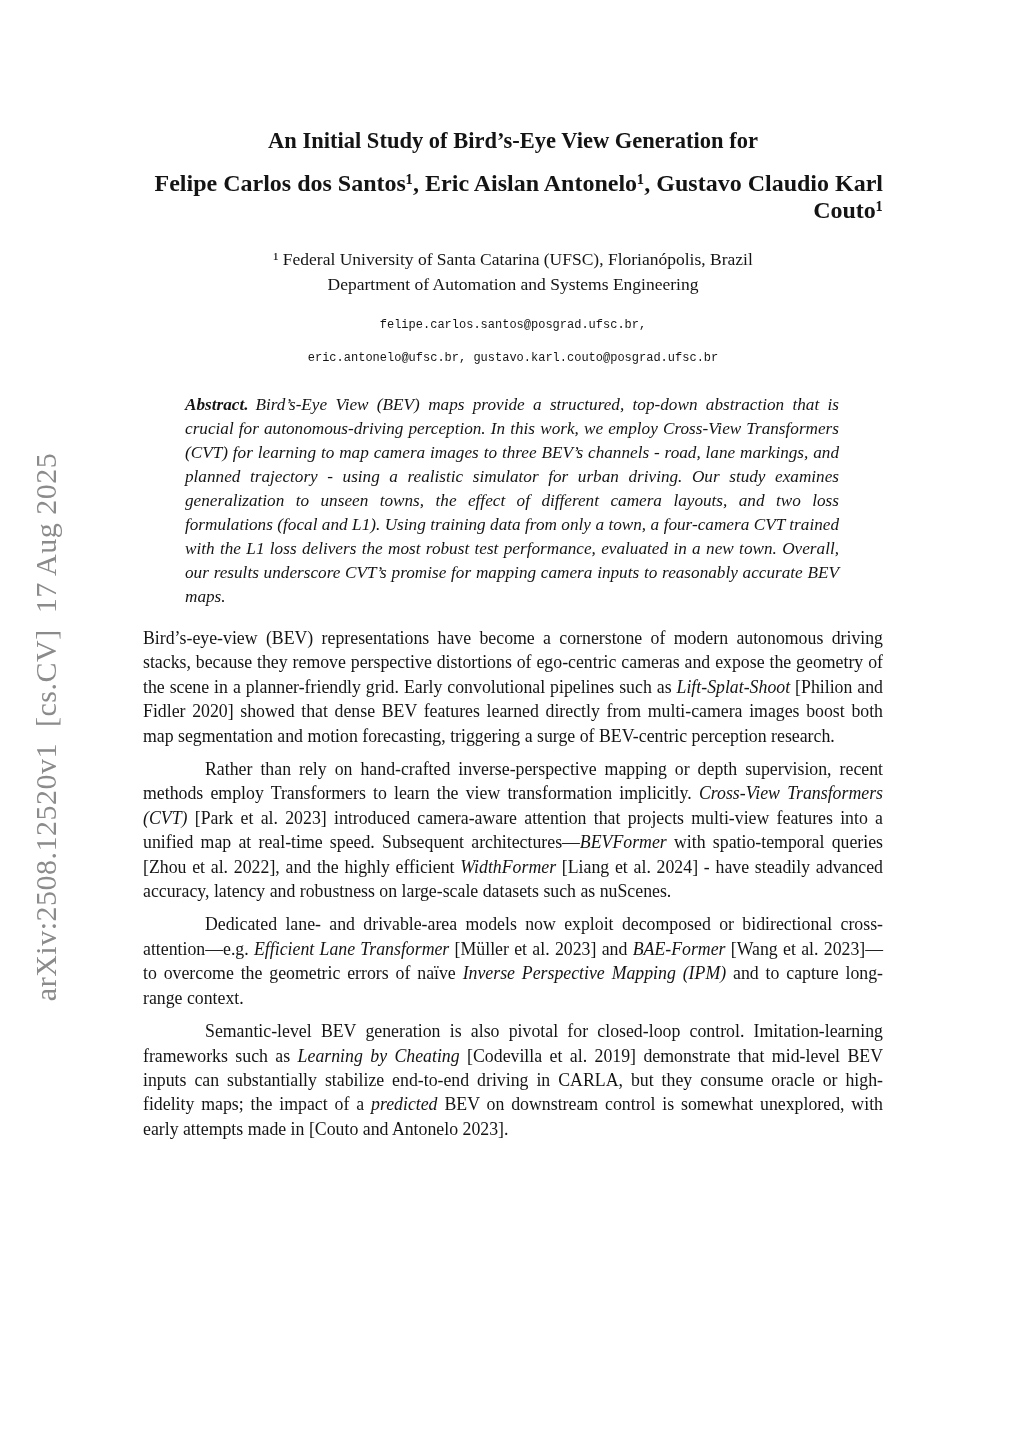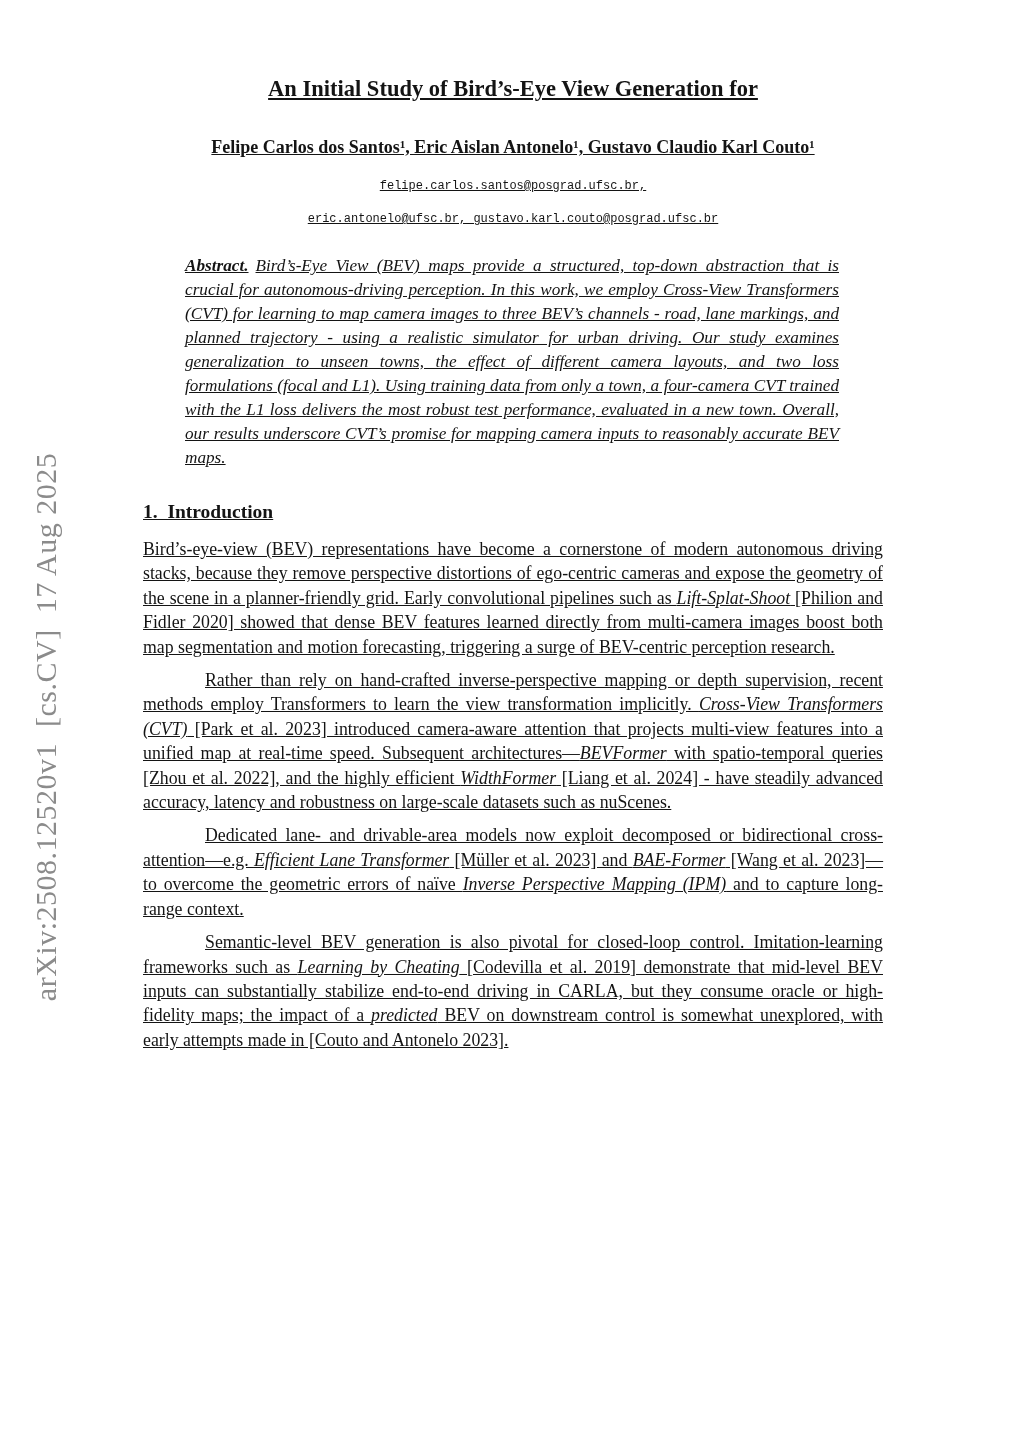--- a/index.html
+++ b/index.html
@@ -20,37 +20,36 @@
     transform: translate(-50%, -50%) rotate(-90deg);
     transform-origin: center center;
     white-space: pre;
     font-size: 30px;
     letter-spacing: 0.5px;
     color: #8b8b8b;
   }
   .content {
     position: absolute;
     left: 143px;
-    top: 0;
+    top: 16px;
     width: 740px;
-    padding-top: 72px;
-    text-decoration: underline;
+    padding-top: 108px;
   }
   .paper-title {
     text-align: center;
     font-weight: bold;
     font-size: 22.5px;
     line-height: 33px;
     margin: 0;
   }
   .paper-authors {
-    text-align: center;
+    text-align: right;
     font-weight: bold;
-    font-size: 18px;
-    margin-top: 32px;
+    font-size: 24px;
+    margin-top: 13px;
   }
   .affiliation {
     text-align: center;
     font-size: 17.5px;
     line-height: 25px;
     margin-top: 23px;
   }
   .email-line {
     text-align: center;
     font-family: "Liberation Mono", monospace;
@@ -90,29 +89,32 @@
   <div class="arxiv-watermark" style="color: rgb(139, 139, 139);">arXiv:2508.12520v1  [cs.CV]  17 Aug 2025</div>
 
   <div class="content">
 
     <h1 class="paper-title">
       <span>An Initial Study of Bird’s-Eye View Generation for</span><br>
     </h1>
 
     <div class="paper-authors">Felipe Carlos dos Santos¹, Eric Aislan Antonelo¹, Gustavo Claudio Karl Couto¹</div>
 
+    <div class="affiliation">
+      <div>¹ Federal University of Santa Catarina (UFSC), Florianópolis, Brazil</div>
+      <div>Department of Automation and Systems Engineering</div>
+    </div>
 
     <div class="email-line">felipe.carlos.santos@posgrad.ufsc.br,</div>
     <div class="email-line">eric.antonelo@ufsc.br, gustavo.karl.couto@posgrad.ufsc.br</div>
 
     <p class="abstract">
       <span class="abstract-label">Abstract.</span><span>Bird’s-Eye View (BEV) maps provide a structured, top-down abstraction that is crucial for autonomous-driving perception. In this work, we employ Cross-View Transformers (CVT) for learning to map camera images to three BEV’s channels - road, lane markings, and planned trajectory - using a realistic simulator for urban driving. Our study examines generalization to unseen towns, the effect of different camera layouts, and two loss formulations (focal and L1). Using training data from only a town, a four-camera CVT trained with the L1 loss delivers the most robust test performance, evaluated in a new town. Overall, our results underscore CVT’s promise for mapping camera inputs to reasonably accurate BEV maps.</span>
     </p>
 
-    <h2 class="section-heading">1.&nbsp;&nbsp;Introduction</h2>
 
     <div class="body-text">
         <p class="para first"><span>Bird’s-eye-view (BEV) representations have become a cornerstone of modern autonomous driving stacks, because they remove perspective distortions of ego-centric cameras and expose the geometry of the scene in a planner-friendly grid. Early convolutional pipelines such as </span><span class="it">Lift-Splat-Shoot</span><span> [Philion and Fidler 2020] showed that dense BEV features learned directly from multi-camera images boost both map segmentation and motion forecasting, triggering a surge of BEV-centric perception research.</span></p>
         <p class="para indent"><span>Rather than rely on hand-crafted inverse-perspective mapping or depth supervision, recent methods employ Transformers to learn the view transformation implicitly. </span><span class="it">Cross-View Transformers (CVT)</span><span> [Park et al. 2023] introduced camera-aware attention that projects multi-view features into a unified map at real-time speed. Subsequent architectures—</span><span class="it">BEVFormer</span><span> with spatio-temporal queries [Zhou et al. 2022], and the highly efficient </span><span class="it">WidthFormer</span><span> [Liang et al. 2024] - have steadily advanced accuracy, latency and robustness on large-scale datasets such as nuScenes.</span></p>
         <p class="para indent"><span>Dedicated lane- and drivable-area models now exploit decomposed or bidirectional cross-attention—e.g. </span><span class="it">Efficient Lane Transformer</span><span> [Müller et al. 2023] and </span><span class="it">BAE-Former</span><span> [Wang et al. 2023]—to overcome the geometric errors of naïve </span><span class="it">Inverse Perspective Mapping (IPM)</span><span> and to capture long-range context.</span></p>
         <p class="para indent"><span>Semantic-level BEV generation is also pivotal for closed-loop control. Imitation-learning frameworks such as </span><span class="it">Learning by Cheating</span><span> [Codevilla et al. 2019] demonstrate that mid-level BEV inputs can substantially stabilize end-to-end driving in CARLA, but they consume oracle or high-fidelity maps; the impact of a </span><span class="it">predicted</span><span> BEV on downstream control is somewhat unexplored, with early attempts made in [Couto and Antonelo 2023].</span></p>
       </div>
 
   </div>
 </div>

